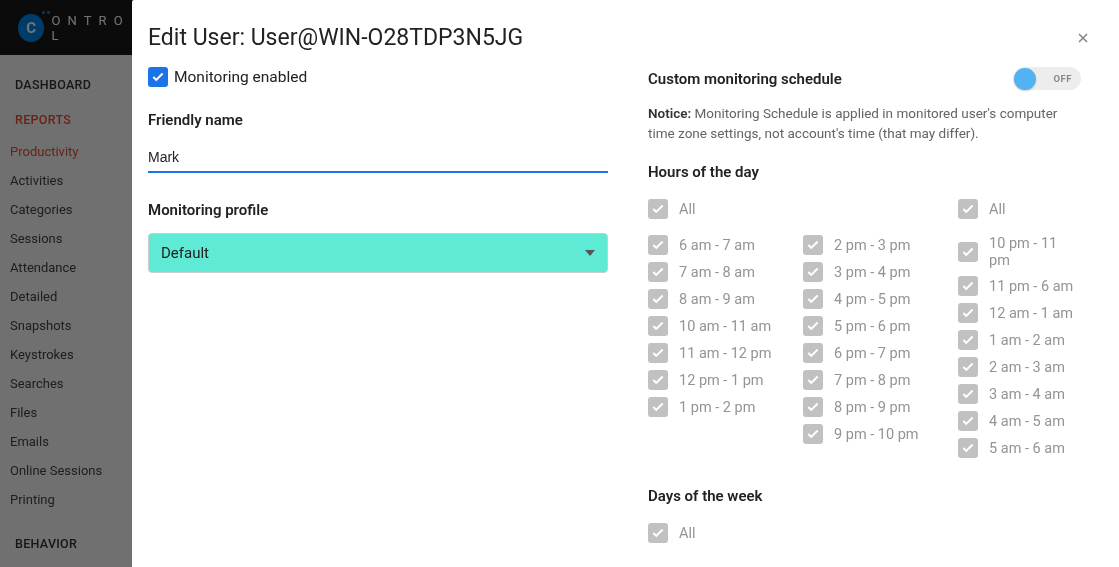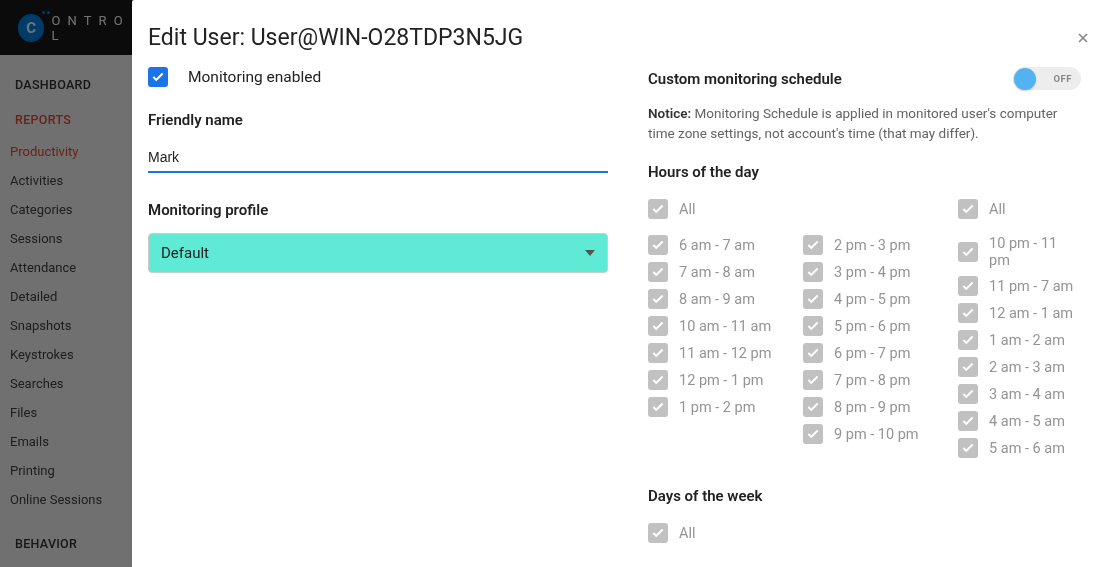--- a/index.html
+++ b/index.html
@@ -30,21 +30,21 @@
     .modal-title { font-size: 23px; font-weight: 400; color: #222; }
     .close-icon { color: #888; cursor: pointer; margin-top: 6px; }
     .close-icon svg { width: 16px; height: 16px; }
 
     .modal-body { display: flex; gap: 40px; }
 
     .left-col { width: 460px; flex-shrink: 0; }
     .right-col { flex: 1; padding-right: 10px; }
 
     
-    .checkrow { display: flex; align-items: center; gap: 20px; margin-bottom: 24px; }
+    .checkrow { display: flex; align-items: center; gap: 6px; margin-bottom: 24px; }
     .checkbox-styled { width: 20px; height: 20px; border-radius: 3px; display: flex; align-items: center; justify-content: center; cursor: pointer; flex-shrink: 0; }
     .checkbox-blue { background: #1a73e8; }
     .checkbox-grey { background: #c1c1c1; }
     .checkbox-styled svg { width: 14px; height: 14px; color: #fff; }
     .checkrow-label { font-size: 15.5px; color: #222; }
 
     
     .field-label { font-size: 15px; font-weight: 600; color: #222; margin-bottom: 14px; }
     .field-label.section { margin-bottom: 18px; }
 
@@ -95,22 +95,22 @@
     <div class="nav-item">Activities</div>
     <div class="nav-item">Categories</div>
     <div class="nav-item">Sessions</div>
     <div class="nav-item">Attendance</div>
     <div class="nav-item">Detailed</div>
     <div class="nav-item">Snapshots</div>
     <div class="nav-item">Keystrokes</div>
     <div class="nav-item">Searches</div>
     <div class="nav-item">Files</div>
     <div class="nav-item">Emails</div>
+    <div class="nav-item">Online Sessions</div>
     <div class="nav-item">Printing</div>
-    <div class="nav-item">Online Sessions</div>
     <div class="nav-header behavior">BEHAVIOR</div>
   </div>
 </div>
 
 <div class="overlay"></div>
 
 <div class="modal">
   <div class="modal-header">
     <div class="modal-title">Edit User: User@WIN-O28TDP3N5JG</div>
     <div class="close-icon">
@@ -315,21 +315,21 @@
                 </svg>
               </div>
               <span class="hour-label">10 pm - 11 pm</span>
             </div>
           <div class="hour-item">
               <div class="checkbox-styled checkbox-grey">
                 <svg viewBox="0 0 24 24" fill="none" stroke="currentColor" stroke-width="3.5">
                   <polyline points="20 6 9 17 4 12"></polyline>
                 </svg>
               </div>
-              <span class="hour-label">11 pm - 7 am</span>
+              <span class="hour-label">11 pm - 6 am</span>
             </div>
           <div class="hour-item">
               <div class="checkbox-styled checkbox-grey">
                 <svg viewBox="0 0 24 24" fill="none" stroke="currentColor" stroke-width="3.5">
                   <polyline points="20 6 9 17 4 12"></polyline>
                 </svg>
               </div>
               <span class="hour-label">12 am - 1 am</span>
             </div>
           <div class="hour-item">

